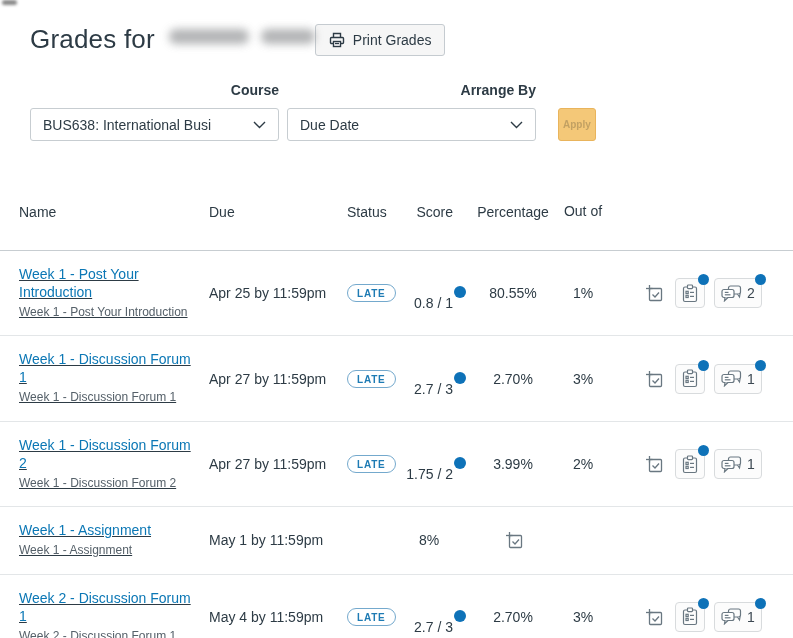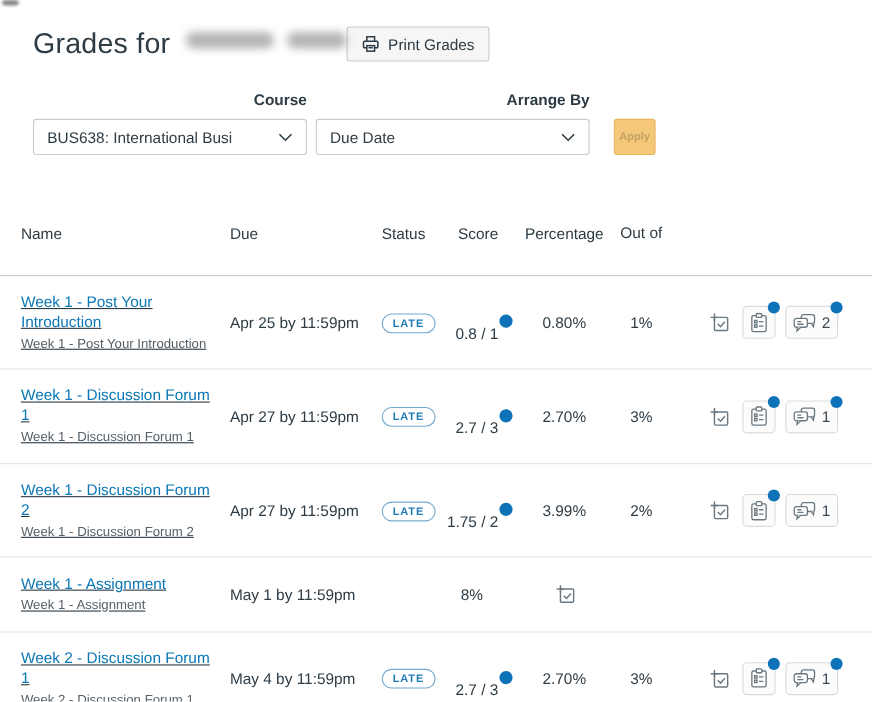--- a/index.html
+++ b/index.html
@@ -146,21 +146,21 @@
     <div class="td due">Apr 25 by 11:59pm</div>
     <div class="td status">
       <span class="badge">LATE</span>
     </div>
     <div class="td score">
       <span class="score-wrap">
         <span>0.8 / 1</span>
         <span class="grade-dot"></span>
       </span>
     </div>
-    <div class="td pct">0.80%</div>
+    <div class="td pct">80.55%</div>
     <div class="td outof">1%</div>
     <div class="td actions">
       <span class="check-wrap">
         <svg width="18" height="18" viewBox="0 0 18 18" fill="none" stroke="#697781" stroke-width="1.3">
           <line x1="4.5" y1="1" x2="4.5" y2="7.5"></line>
           <line x1="1" y1="4.5" x2="7.5" y2="4.5"></line>
           <rect x="4.5" y="4.5" width="12" height="12" rx="1"></rect>
           <polyline points="7.5,10.5 10,13 14,8.5"></polyline>
         </svg>
       </span>

